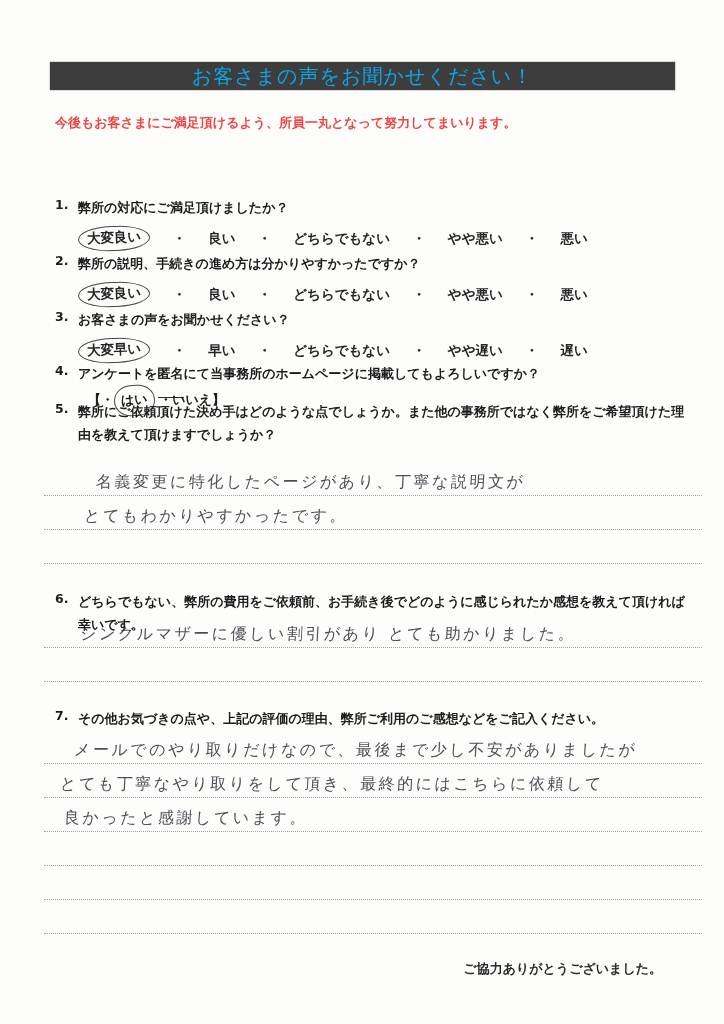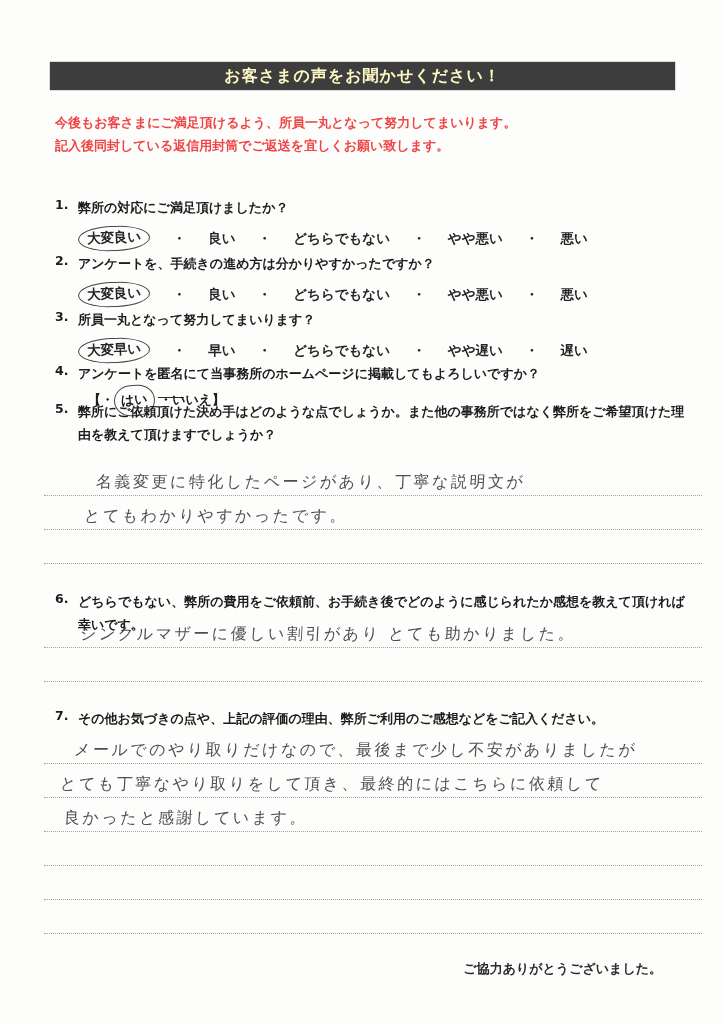--- a/index.html
+++ b/index.html
@@ -12,21 +12,21 @@
     overflow:hidden;
     margin:0 auto;
   }
   .header-bar{
     position:absolute;left:50px;top:62px;width:625px;height:28px;
     background:#3d3d3d;
     display:flex;align-items:center;justify-content:center;
     box-shadow:0 0 1px #2a2a2a;
   }
   .header-bar span{
-    color:#fef9c3;font-size:16px;font-weight:bold;letter-spacing:1px;
+    color:#0ea5e9;font-size:20px;font-weight:normal;letter-spacing:1px;
   }
   .intro{position:absolute;left:55px;top:111px;width:625px;}
   .intro div{font-size:13px;line-height:23px;font-weight:600;color:#ef4444;}
   .q{position:absolute;left:55px;width:630px;}
   .q-row{display:flex;}
   .qnum{width:23px;font-size:12.5px;font-weight:bold;flex:none;padding-top:1px;}
   .qtext{flex:1;font-size:13px;font-weight:bold;line-height:23px;}
   .opts{
     display:flex;align-items:center;justify-content:space-between;
     margin:7px 0 0 23px;width:510px;font-size:13.5px;
@@ -73,21 +73,20 @@
 <body>
 
 <div class="page">
 
   <div class="header-bar">
     <span>お客さまの声をお聞かせください！</span>
   </div>
 
   <div class="intro">
     <div>今後もお客さまにご満足頂けるよう、所員一丸となって努力してまいります。</div>
-    <div>記入後同封している返信用封筒でご返送を宜しくお願い致します。</div>
   </div>
 
   <div class="q" style="top:196px;">
     <div class="q-row">
       <span class="qnum">1.</span>
       <span class="qtext">弊所の対応にご満足頂けましたか？</span>
     </div>
     <div class="opts">
       <span class="opt circled">大変良い</span>
       <span class="sep">・</span>
@@ -97,39 +96,39 @@
       <span class="sep">・</span>
       <span class="opt">やや悪い</span>
       <span class="sep">・</span>
       <span class="opt">悪い</span>
     </div>
   </div>
 
   <div class="q" style="top:252px;">
     <div class="q-row">
       <span class="qnum">2.</span>
-      <span class="qtext">アンケートを、手続きの進め方は分かりやすかったですか？</span>
+      <span class="qtext">弊所の説明、手続きの進め方は分かりやすかったですか？</span>
     </div>
     <div class="opts">
       <span class="opt circled">大変良い</span>
       <span class="sep">・</span>
       <span class="opt">良い</span>
       <span class="sep">・</span>
       <span class="opt">どちらでもない</span>
       <span class="sep">・</span>
       <span class="opt">やや悪い</span>
       <span class="sep">・</span>
       <span class="opt">悪い</span>
     </div>
   </div>
 
   <div class="q" style="top:308px;">
     <div class="q-row">
       <span class="qnum">3.</span>
-      <span class="qtext">所員一丸となって努力してまいります？</span>
+      <span class="qtext">お客さまの声をお聞かせください？</span>
     </div>
     <div class="opts">
       <span class="opt circled">大変早い</span>
       <span class="sep">・</span>
       <span class="opt">早い</span>
       <span class="sep">・</span>
       <span class="opt">どちらでもない</span>
       <span class="sep">・</span>
       <span class="opt">やや遅い</span>
       <span class="sep">・</span>

